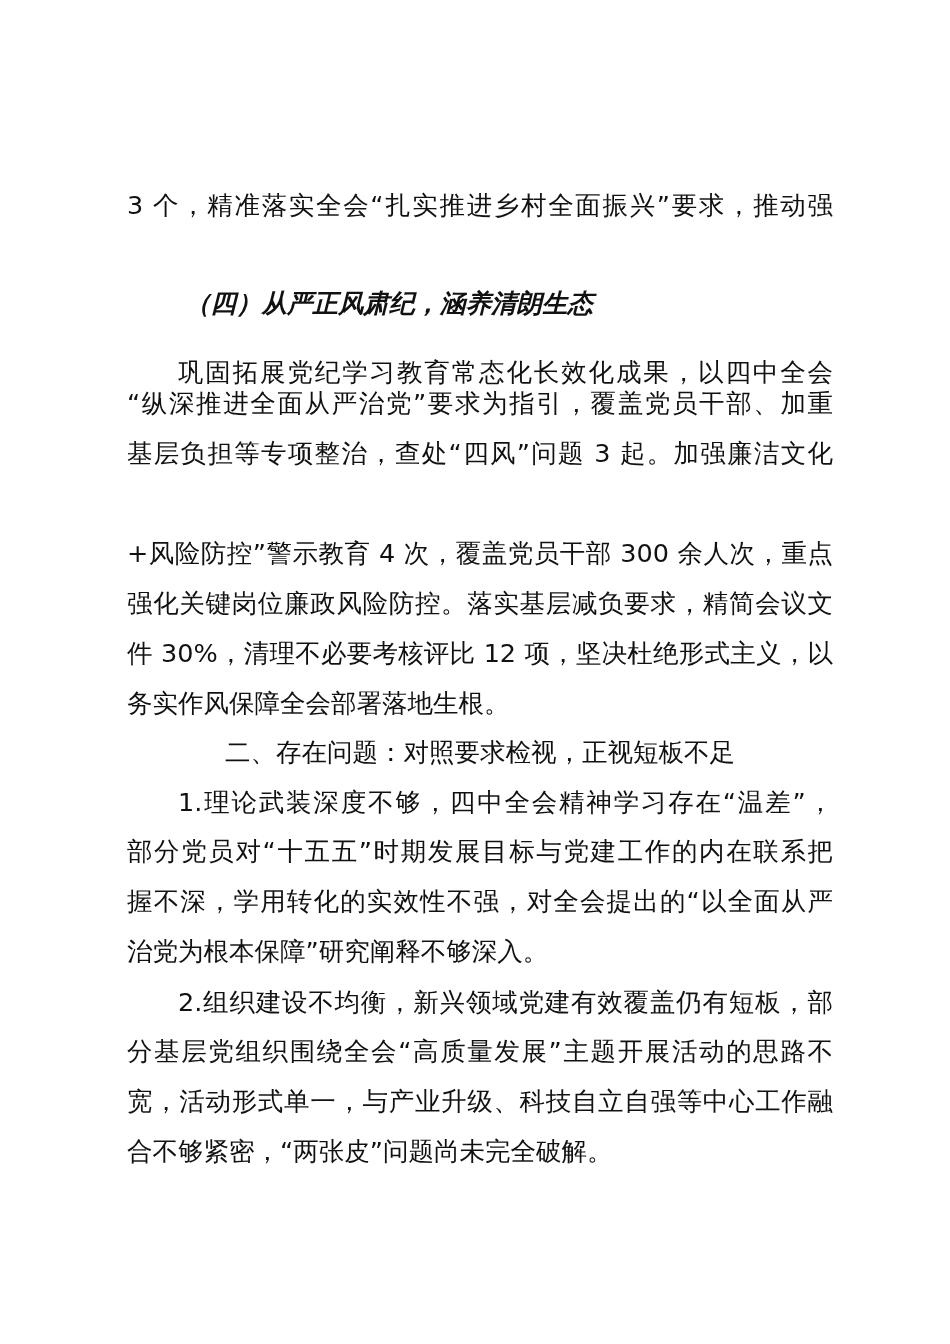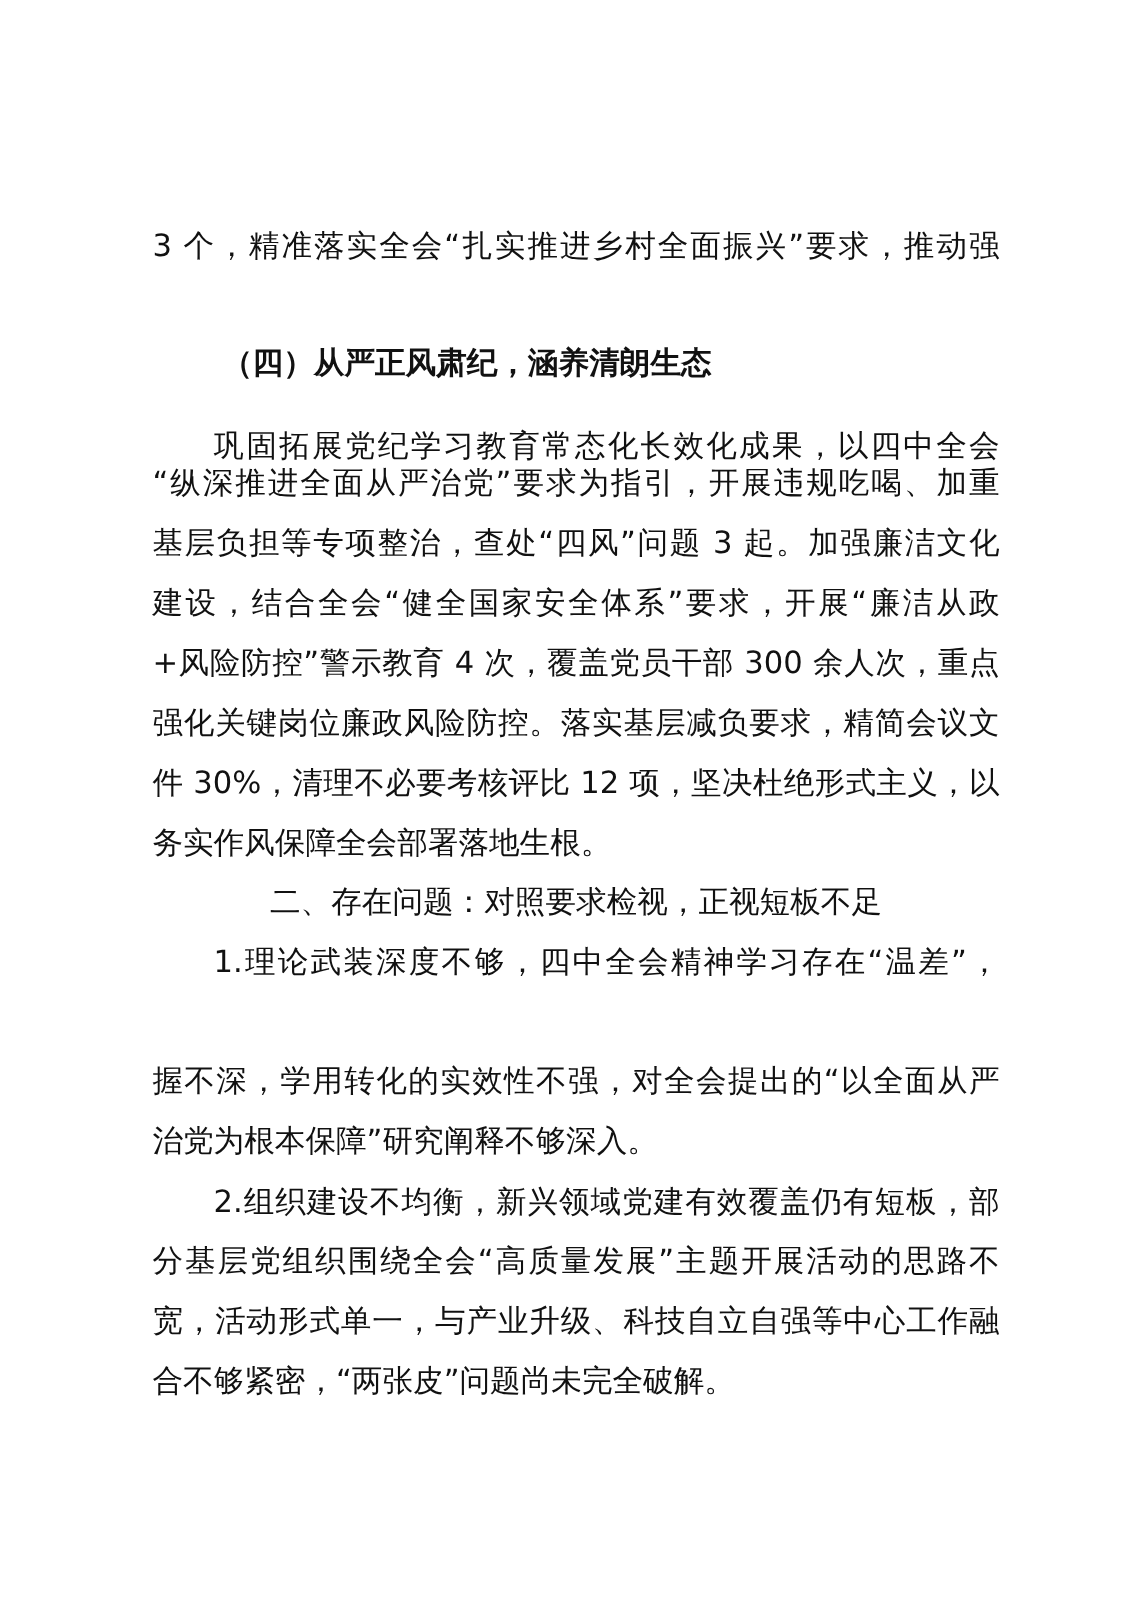--- a/index.html
+++ b/index.html
@@ -4,43 +4,43 @@
 <style>
   html, body { margin:0; padding:0; background:#ffffff; }
   body { width:950px; height:1344px; position:relative; overflow:hidden;
          font-family:"DejaVu Sans", sans-serif; color:#111; }
   .page { position:absolute; left:0; top:0; width:950px; height:1344px; background:#fff; }
   .line { position:absolute; left:127px; width:706px; height:40px; line-height:40px;
           font-size:25.5px; white-space:nowrap; text-align:justify; text-align-last:justify;
           letter-spacing:0px; }
   .line.last { text-align-last:left; }
   .indent { left:178px; width:655px; }
-  .heading { left:185px; font-weight:bold; text-align-last:left; }
+  .heading { left:185px; font-weight:bold; text-align-last:left;font-style:italic; }
   .sec { left:178px; text-align-last:left;margin-left:47px; }
 </style>
 </head>
 <body>
 
 <div class="page">
   <div class="line" style="top:185px">3 个，精准落实全会“扎实推进乡村全面振兴”要求，推动强</div>
 
   <div class="line heading" style="top:283px">（四）从严正风肃纪，涵养清朗生态</div>
 
   <div class="line indent" style="top:352px">巩固拓展党纪学习教育常态化长效化成果，以四中全会</div>
-  <div class="line" style="top:383px">“纵深推进全面从严治党”要求为指引，开展违规吃喝、加重</div>
+  <div class="line" style="top:383px">“纵深推进全面从严治党”要求为指引，覆盖党员干部、加重</div>
   <div class="line" style="top:433px">基层负担等专项整治，查处“四风”问题 3 起。加强廉洁文化</div>
-  <div class="line" style="top:483px">建设，结合全会“健全国家安全体系”要求，开展“廉洁从政</div>
   <div class="line" style="top:533px">+风险防控”警示教育 4 次，覆盖党员干部 300 余人次，重点</div>
   <div class="line" style="top:583px">强化关键岗位廉政风险防控。落实基层减负要求，精简会议文</div>
   <div class="line" style="top:633px">件 30%，清理不必要考核评比 12 项，坚决杜绝形式主义，以</div>
   <div class="line last" style="top:683px">务实作风保障全会部署落地生根。</div>
 
   <div class="line sec" style="top:732px">二、存在问题：对照要求检视，正视短板不足</div>
 
   <div class="line indent" style="top:782px">1.理论武装深度不够，四中全会精神学习存在“温差”，</div>
+  <div class="line" style="top:831px">部分党员对“十五五”时期发展目标与党建工作的内在联系把</div>
   <div class="line" style="top:881px">握不深，学用转化的实效性不强，对全会提出的“以全面从严</div>
   <div class="line last" style="top:931px">治党为根本保障”研究阐释不够深入。</div>
 
   <div class="line indent" style="top:982px">2.组织建设不均衡，新兴领域党建有效覆盖仍有短板，部</div>
   <div class="line" style="top:1031px">分基层党组织围绕全会“高质量发展”主题开展活动的思路不</div>
   <div class="line" style="top:1081px">宽，活动形式单一，与产业升级、科技自立自强等中心工作融</div>
   <div class="line last" style="top:1131px">合不够紧密，“两张皮”问题尚未完全破解。</div>
 </div>
 
 </body></html>

